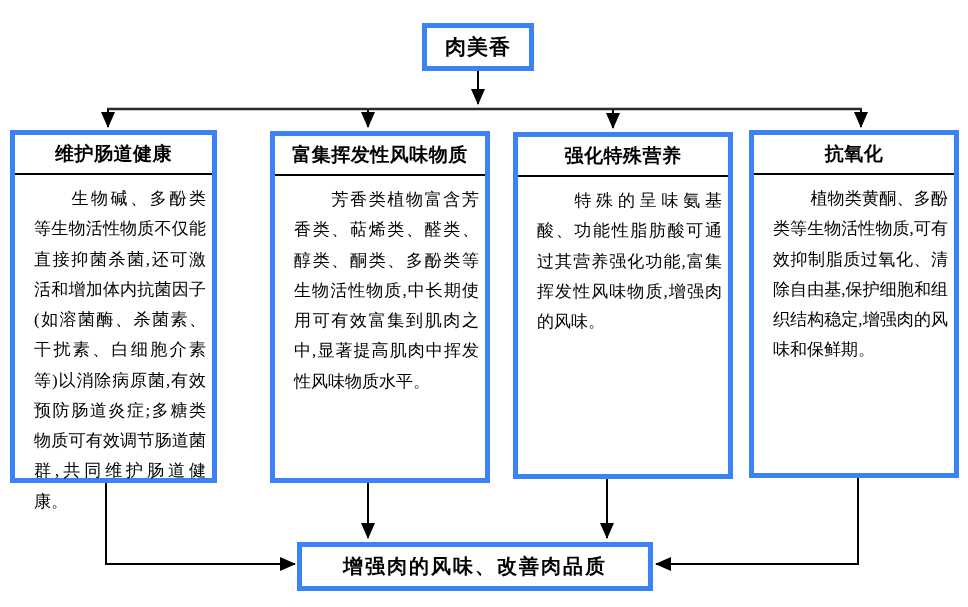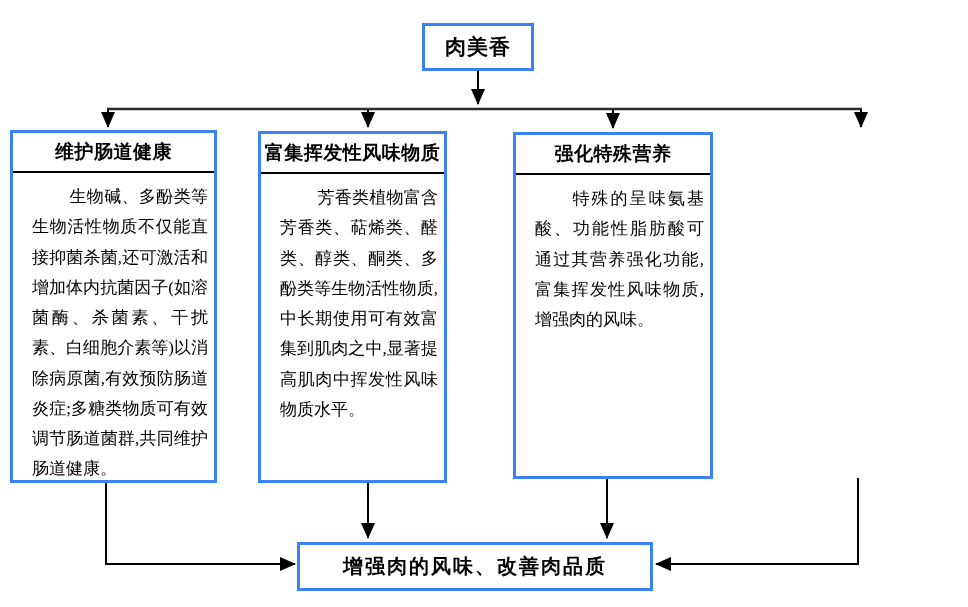--- a/index.html
+++ b/index.html
@@ -20,42 +20,42 @@
     position: absolute;
     left: 0;
     top: 0;
     width: 968px;
     height: 607px;
     pointer-events: none;
   }
   .box {
     position: absolute;
     box-sizing: border-box;
-    border: 3px solid #3b82f6;
+    border: 5px solid #3b82f6;
     background: #ffffff;
   }
   .top-box {
     left: 422px;
     top: 23px;
     width: 112px;
     height: 48px;
     display: flex;
     align-items: center;
     justify-content: center;
     font-weight: bold;
     font-size: 21px;
     letter-spacing: 1px;
   }
   .branch {
     display: flex;
     flex-direction: column;
   }
   .branch-b1 { left: 10px;  top: 130px; width: 207px; height: 353px; }
-  .branch-b2 { left: 258px; top: 131px; width: 189px; height: 352px; }
-  .branch-b3 { left: 513px; top: 132px; width: 200px; height: 347px; }
+  .branch-b2 { left: 270px; top: 131px; width: 220px; height: 352px; }
+  .branch-b3 { left: 513px; top: 132px; width: 220px; height: 347px; }
   .branch-b4 { left: 749px; top: 130px; width: 210px; height: 348px; }
   .branch-header {
     flex: 0 0 38px;
     display: flex;
     align-items: center;
     justify-content: center;
     border-bottom: 2px solid #000000;
     font-weight: bold;
     font-size: 19px;
     letter-spacing: 0.5px;
@@ -130,18 +130,24 @@
     </div>
   </div>
 
   <div class="box branch branch-b3">
     <div class="branch-header">强化特殊营养</div>
     <div class="branch-body">
       <p>特殊的呈味氨基酸、功能性脂肪酸可通过其营养强化功能,富集挥发性风味物质,增强肉的风味。</p>
     </div>
   </div>
 
+  <div class="box branch branch-b4">
+    <div class="branch-header">抗氧化</div>
+    <div class="branch-body">
+      <p>植物类黄酮、多酚类等生物活性物质,可有效抑制脂质过氧化、清除自由基,保护细胞和组织结构稳定,增强肉的风味和保鲜期。</p>
+    </div>
+  </div>
 
   <div class="box result-box">
     <span>增强肉的风味、改善肉品质</span>
   </div>
 
 </div>
 
 </body></html>

